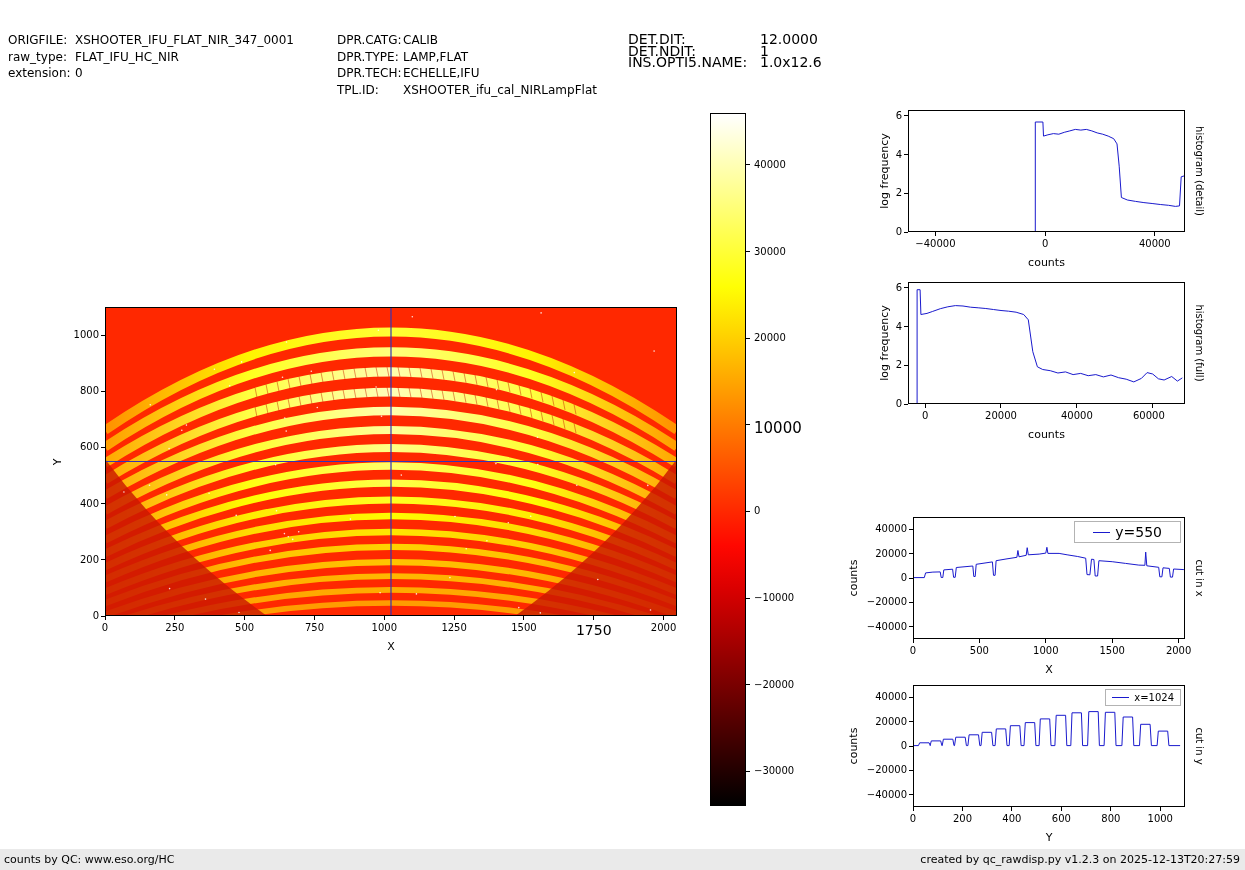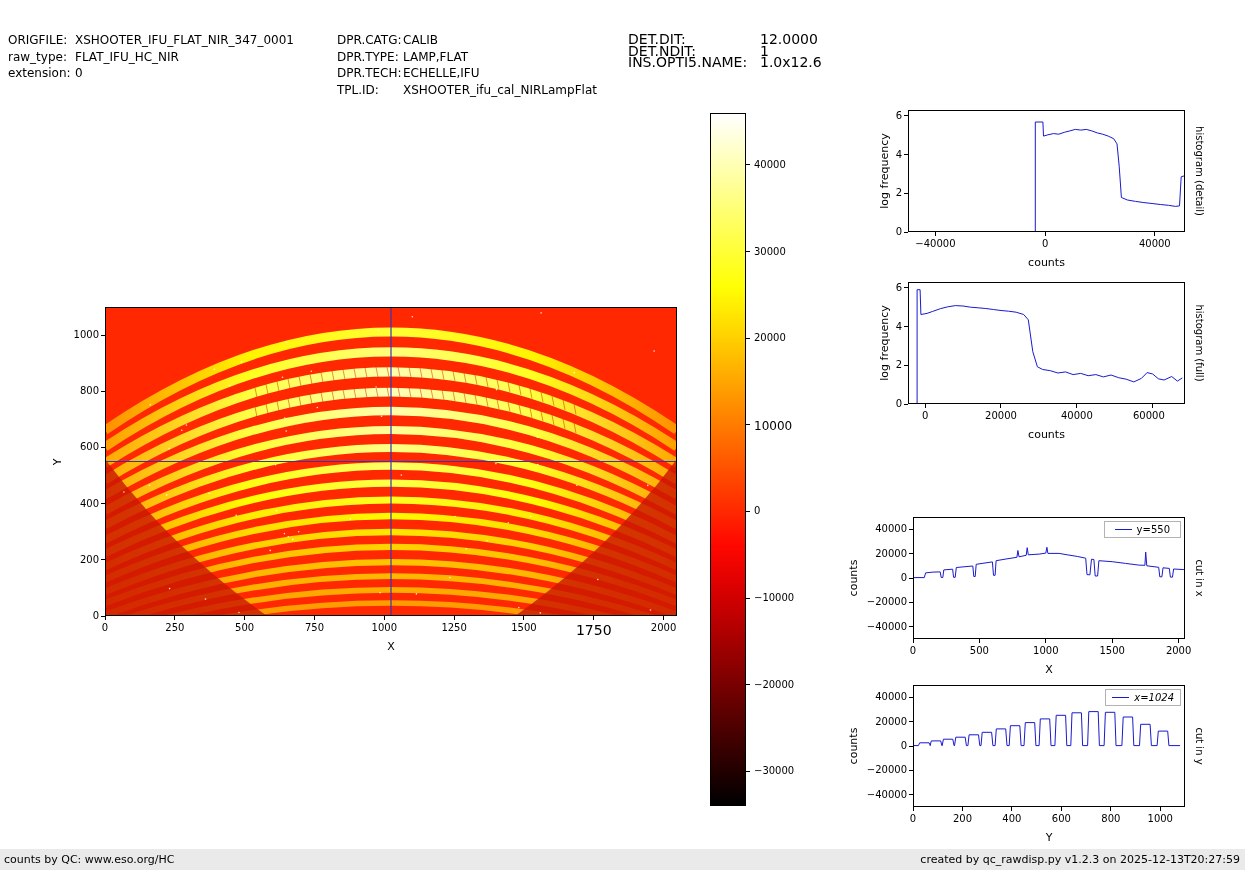--- a/index.html
+++ b/index.html
@@ -385,21 +385,21 @@
     </div>
   <div id="colorbar">
       <div style="position: absolute; left: 0px; top: 0px; width: 36px; height: 693px; border: 1px solid rgb(0, 0, 0); background: linear-gradient(to top, rgb(0, 0, 0) 0%, rgb(44, 0, 0) 6.3%, rgb(87, 0, 0) 12.5%, rgb(131, 0, 0) 18.8%, rgb(175, 0, 0) 25%, rgb(218, 0, 0) 31.3%, rgb(255, 7, 0) 37.5%, rgb(255, 49, 0) 43.8%, rgb(255, 90, 0) 50%, rgb(255, 132, 0) 56.3%, rgb(255, 174, 0) 62.5%, rgb(255, 216, 0) 68.8%, rgb(255, 255, 4) 75%, rgb(255, 255, 67) 81.3%, rgb(255, 255, 130) 87.5%, rgb(255, 255, 192) 93.8%, rgb(255, 255, 255) 100%);"></div>
       <div style="position: absolute; left: 36px; top: 51.475px; width: 4px; height: 1px; background: rgb(0, 0, 0);"></div>
       <div style="position: absolute; left: 44px; top: 45.975px; width: 60px; font-size: 10px;">40000</div>
       <div style="position: absolute; left: 36px; top: 138.1px; width: 4px; height: 1px; background: rgb(0, 0, 0);"></div>
       <div style="position: absolute; left: 44px; top: 132.6px; width: 60px; font-size: 10px;">30000</div>
       <div style="position: absolute; left: 36px; top: 224.725px; width: 4px; height: 1px; background: rgb(0, 0, 0);"></div>
       <div style="position: absolute; left: 44px; top: 219.225px; width: 60px; font-size: 10px;">20000</div>
       <div style="position: absolute; left: 36px; top: 311.35px; width: 4px; height: 1px; background: rgb(0, 0, 0);"></div>
-      <div style="position: absolute; left: 44px; top: 305.85px; width: 60px; font-size: 12px;">10000</div>
+      <div style="position: absolute; left: 44px; top: 305.85px; width: 60px; font-size: 15px;">10000</div>
       <div style="position: absolute; left: 36px; top: 397.975px; width: 4px; height: 1px; background: rgb(0, 0, 0);"></div>
       <div style="position: absolute; left: 44px; top: 392.475px; width: 60px; font-size: 10px;">0</div>
       <div style="position: absolute; left: 36px; top: 484.6px; width: 4px; height: 1px; background: rgb(0, 0, 0);"></div>
       <div style="position: absolute; left: 44px; top: 479.1px; width: 60px; font-size: 10px;">−10000</div>
       <div style="position: absolute; left: 36px; top: 571.225px; width: 4px; height: 1px; background: rgb(0, 0, 0);"></div>
       <div style="position: absolute; left: 44px; top: 565.725px; width: 60px; font-size: 10px;">−20000</div>
       <div style="position: absolute; left: 36px; top: 657.85px; width: 4px; height: 1px; background: rgb(0, 0, 0);"></div>
       <div style="position: absolute; left: 44px; top: 652.35px; width: 60px; font-size: 10px;">−30000</div>
     </div>
   <div id="plot-hist-detail" class="plot">
@@ -471,21 +471,21 @@
       <div style="position: absolute; left: -66px; top: 79.4px; width: 60px; text-align: right; font-size: 10px;">−20000</div>
       <div style="position: absolute; left: -4px; top: 60.5px; width: 4px; height: 1px; background: rgb(0, 0, 0);"></div>
       <div style="position: absolute; left: -66px; top: 55px; width: 60px; text-align: right; font-size: 10px;">0</div>
       <div style="position: absolute; left: -4px; top: 36.1px; width: 4px; height: 1px; background: rgb(0, 0, 0);"></div>
       <div style="position: absolute; left: -66px; top: 30.6px; width: 60px; text-align: right; font-size: 10px;">20000</div>
       <div style="position: absolute; left: -4px; top: 11.7px; width: 4px; height: 1px; background: rgb(0, 0, 0);"></div>
       <div style="position: absolute; left: -66px; top: 6.2px; width: 60px; text-align: right; font-size: 10px;">40000</div>
       <div style="position: absolute; left: 0px; top: 146px; width: 272px; text-align: center; font-size: 11px;">X</div>
       <div style="position: absolute; left: -60px; top: 61px; font-size: 11px; white-space: nowrap; transform: translate(-50%, -50%) rotate(-90deg);">counts</div>
       <div style="position: absolute; left: 286px; top: 61px; font-size: 10px; white-space: nowrap; transform: translate(-50%, -50%) rotate(90deg);">cut in x</div>
-      <div style="position: absolute; right: 4px; top: 4px; border: 1px solid rgb(179, 179, 179); background: rgba(255, 255, 255, 0.92); padding: 2px 10px; font-size: 10px; display: flex; align-items: center; gap: 5px;">
+      <div style="position: absolute; right: 4px; top: 4px; border: 1px solid rgb(179, 179, 179); background: rgba(255, 255, 255, 0.92); padding: 2px 18px; font-size: 14px; display: flex; align-items: center; gap: 5px;">
         <div style="position: static; width: 17px; height: 0px; border-top: 1.6px solid rgb(26, 26, 205);"></div>
         <div style="position: static;">y=550</div>
       </div>
     </div>
   <div id="plot-cut-y" class="plot">
       <svg width="272" height="122" style="position:absolute;left:0;top:0">
         <polyline points="0.0,60.6 5.4,60.6 6.7,57.8 16.1,57.8 17.3,60.6 17.1,60.6 18.3,55.9 27.7,55.9 28.9,60.6 29.2,60.6 30.4,54.2 39.8,54.2 41.0,60.6 41.5,60.6 42.8,52.2 52.2,52.2 53.4,60.6 54.9,60.6 56.1,49.8 65.5,49.8 66.8,60.6 68.0,60.6 69.2,47.3 78.6,47.3 79.9,60.6 82.1,60.6 83.3,43.9 92.7,43.9 94.0,60.6 96.2,60.6 97.4,40.7 106.8,40.7 108.1,60.6 111.0,60.6 112.3,37.6 121.7,37.6 122.9,60.6 126.1,60.6 127.3,33.9 136.7,33.9 138.0,60.6 141.9,60.6 143.2,30.3 152.6,30.3 153.8,60.6 157.8,60.6 159.0,27.8 168.4,27.8 169.6,60.6 174.6,60.6 175.8,26.6 185.2,26.6 186.4,60.6 191.1,60.6 192.4,27.3 201.8,27.3 203.0,60.6 208.9,60.6 210.2,32.0 219.6,32.0 220.8,60.6 226.5,60.6 227.7,39.3 237.1,39.3 238.4,60.6 244.1,60.6 245.3,46.1 254.7,46.1 255.9,60.6 267.1,60.6" fill="none" stroke="#1a1acd" stroke-width="1"></polyline>
       </svg>
       <div style="position: absolute; left: 0px; top: 0px; width: 272px; height: 122px; border: 1px solid rgb(0, 0, 0);"></div>
       <div style="position: absolute; left: -0.5px; top: 122px; width: 1px; height: 4px; background: rgb(0, 0, 0);"></div>
@@ -508,21 +508,21 @@
       <div style="position: absolute; left: -66px; top: 55px; width: 60px; text-align: right; font-size: 10px;">0</div>
       <div style="position: absolute; left: -4px; top: 36.1px; width: 4px; height: 1px; background: rgb(0, 0, 0);"></div>
       <div style="position: absolute; left: -66px; top: 30.6px; width: 60px; text-align: right; font-size: 10px;">20000</div>
       <div style="position: absolute; left: -4px; top: 11.7px; width: 4px; height: 1px; background: rgb(0, 0, 0);"></div>
       <div style="position: absolute; left: -66px; top: 6.2px; width: 60px; text-align: right; font-size: 10px;">40000</div>
       <div style="position: absolute; left: 0px; top: 146px; width: 272px; text-align: center; font-size: 11px;">Y</div>
       <div style="position: absolute; left: -60px; top: 61px; font-size: 11px; white-space: nowrap; transform: translate(-50%, -50%) rotate(-90deg);">counts</div>
       <div style="position: absolute; left: 286px; top: 61px; font-size: 10px; white-space: nowrap; transform: translate(-50%, -50%) rotate(90deg);">cut in y</div>
       <div style="position: absolute; right: 4px; top: 4px; border: 1px solid rgb(179, 179, 179); background: rgba(255, 255, 255, 0.92); padding: 2px 6px; font-size: 10px; display: flex; align-items: center; gap: 5px;">
         <div style="position: static; width: 17px; height: 0px; border-top: 1.6px solid rgb(26, 26, 205);"></div>
-        <div style="position: static; font-style: italic;">x=1024</div>
+        <div style="position: static;">x=1024</div>
       </div>
     </div>
 
   <footer id="footer">
     <div class="fl">counts by QC: www.eso.org/HC</div>
     <div class="fr">created by qc_rawdisp.py v1.2.3 on 2025-12-13T20:27:59</div>
   </footer>
 
 </div>
 

